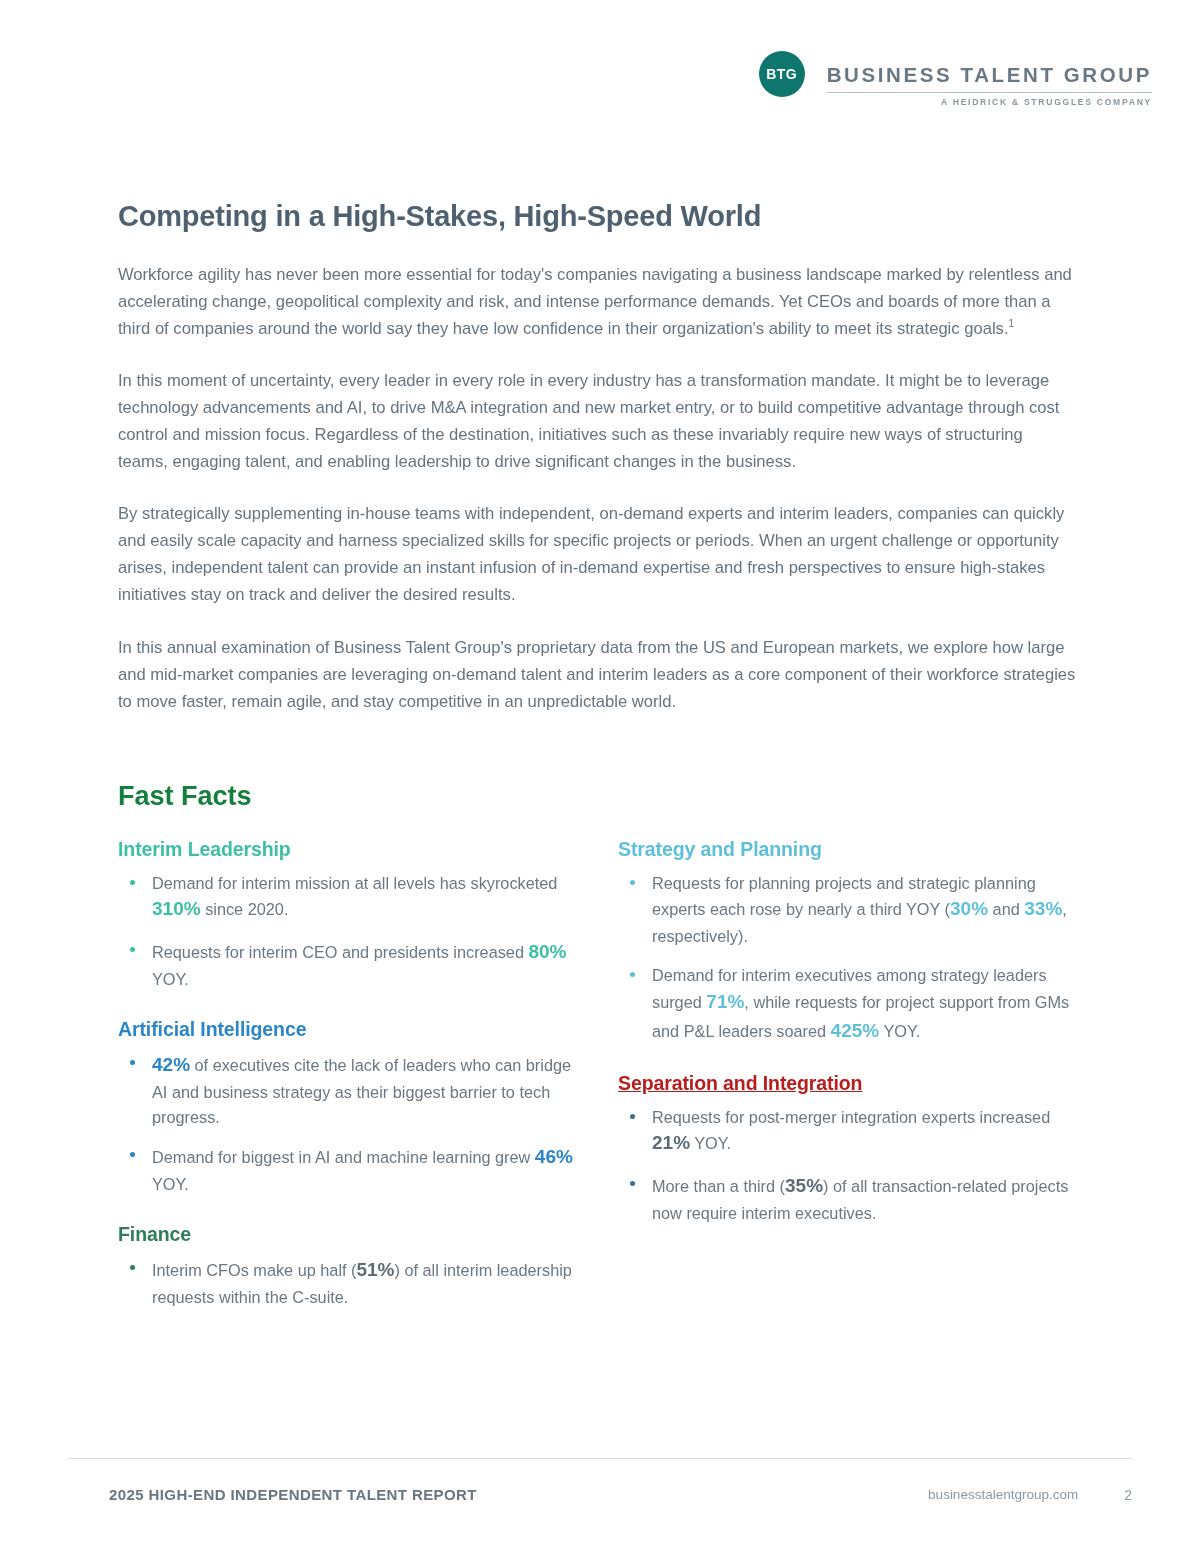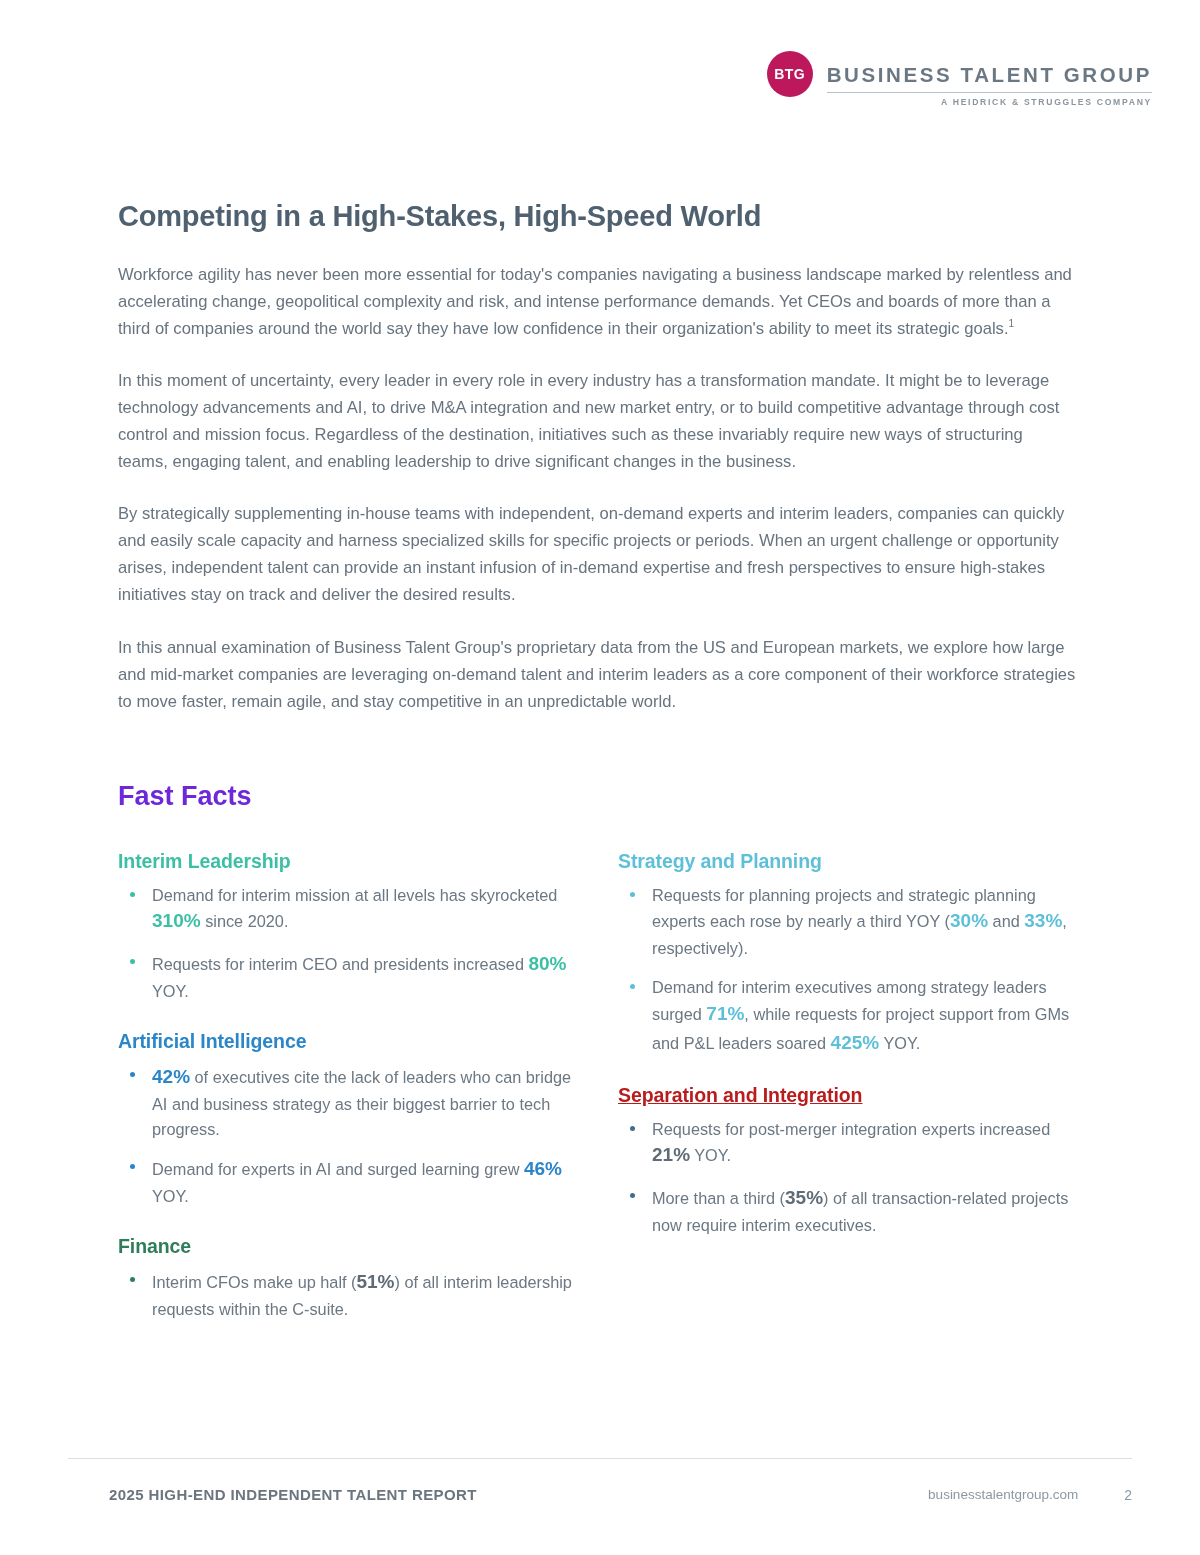--- a/index.html
+++ b/index.html
@@ -27,29 +27,29 @@
     position: absolute;
     top: 42px;
     right: 48px;
     display: flex;
     align-items: center;
   }
   .logo-mark {
     width: 46px;
     height: 46px;
     border-radius: 50%;
-    background: #be185d;
+    background: #0f766e;
     color: #ffffff;
     display: flex;
     align-items: center;
     justify-content: center;
     font-size: 14px;
     font-weight: bold;
     letter-spacing: 0.5px;
-    margin-right: 14px;
+    margin-right: 22px;
   }
   .logo-text-wrap {
     display: flex;
     flex-direction: column;
     justify-content: center;
     padding-top: 2px;
   }
   .logo-name {
     font-size: 20.5px;
     letter-spacing: 2.6px;
@@ -94,23 +94,23 @@
     max-width: 958px;
   }
   p.para sup {
     font-size: 10px;
     vertical-align: super;
   }
 
   
   h2.section-title {
     font-size: 27px;
-    color: #6d28d9;
-    font-weight: bold;
-    margin: 66px 0 26px 0;
+    color: #15803d;
+    font-weight: bold;
+    margin: 66px 0 14px 0;
   }
   .columns {
     display: flex;
     gap: 40px;
   }
   .col {
     width: 460px;
   }
   .col.right {
     padding-top: 0px;
@@ -214,21 +214,21 @@
     <div class="columns">
       <div class="col left" id="col-left">
           <h3 class="cat" style="color: rgb(61, 191, 166);">Interim Leadership</h3>
           <ul class="facts">
             <li><span class="bullet" style="background: rgb(61, 191, 166);"></span><span>Demand for interim mission at all levels has skyrocketed </span><span class="num" style="font-weight: bold; font-size: 19px; color: rgb(61, 191, 166);">310%</span><span> since 2020.</span></li>
             <li><span class="bullet" style="background: rgb(61, 191, 166);"></span><span>Requests for interim CEO and presidents increased </span><span class="num" style="font-weight: bold; font-size: 19px; color: rgb(61, 191, 166);">80%</span><span> YOY.</span></li>
           </ul>
           <h3 class="cat" style="color: rgb(42, 134, 200);">Artificial Intelligence</h3>
           <ul class="facts">
             <li><span class="bullet" style="background: rgb(42, 134, 200);"></span><span class="num" style="font-weight: bold; font-size: 19px; color: rgb(42, 134, 200);">42%</span><span> of executives cite the lack of leaders who can bridge AI and business strategy as their biggest barrier to tech progress.</span></li>
-            <li><span class="bullet" style="background: rgb(42, 134, 200);"></span><span>Demand for experts in AI and surged learning grew </span><span class="num" style="font-weight: bold; font-size: 19px; color: rgb(42, 134, 200);">46%</span><span> YOY.</span></li>
+            <li><span class="bullet" style="background: rgb(42, 134, 200);"></span><span>Demand for biggest in AI and machine learning grew </span><span class="num" style="font-weight: bold; font-size: 19px; color: rgb(42, 134, 200);">46%</span><span> YOY.</span></li>
           </ul>
           <h3 class="cat" style="color: rgb(47, 125, 92);">Finance</h3>
           <ul class="facts">
             <li><span class="bullet" style="background: rgb(47, 125, 92);"></span><span>Interim CFOs make up half (</span><span class="num" style="font-weight: bold; font-size: 19px; color: rgb(95, 107, 118);">51%</span><span>) of all interim leadership requests within the C-suite.</span></li>
           </ul>
         </div>
       <div class="col right" id="col-right">
           <h3 class="cat" style="color: rgb(94, 192, 216);">Strategy and Planning</h3>
           <ul class="facts">
             <li><span class="bullet" style="background: rgb(94, 192, 216);"></span><span>Requests for planning projects and strategic planning experts each rose by nearly a third YOY (</span><span class="num" style="font-weight: bold; font-size: 19px; color: rgb(94, 192, 216);">30%</span><span> and </span><span class="num" style="font-weight: bold; font-size: 19px; color: rgb(94, 192, 216);">33%</span><span>, respectively).</span></li>

